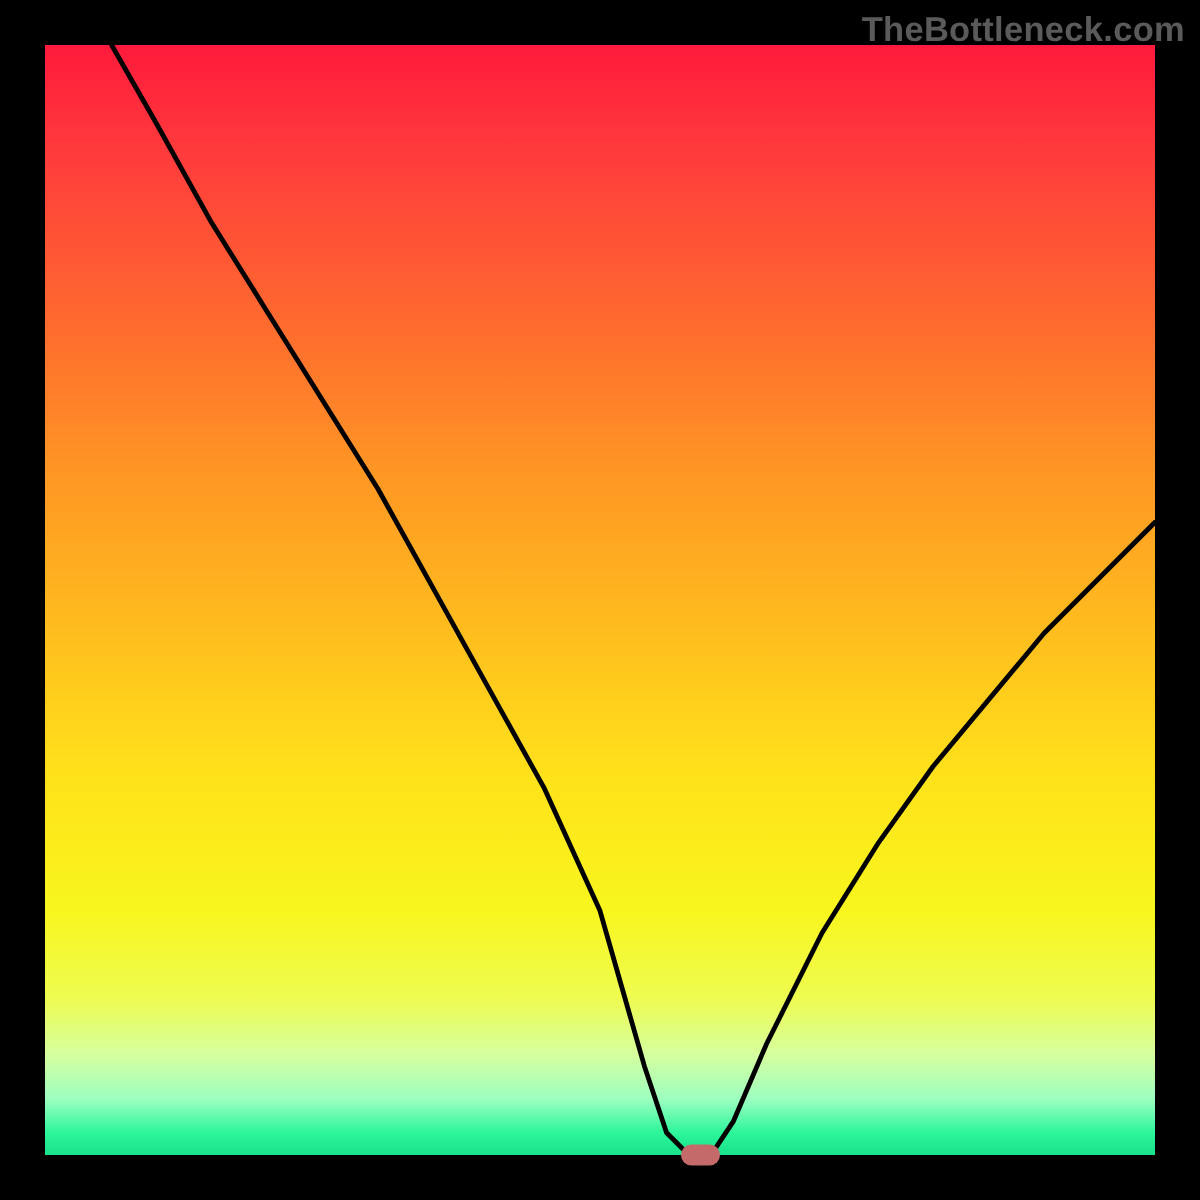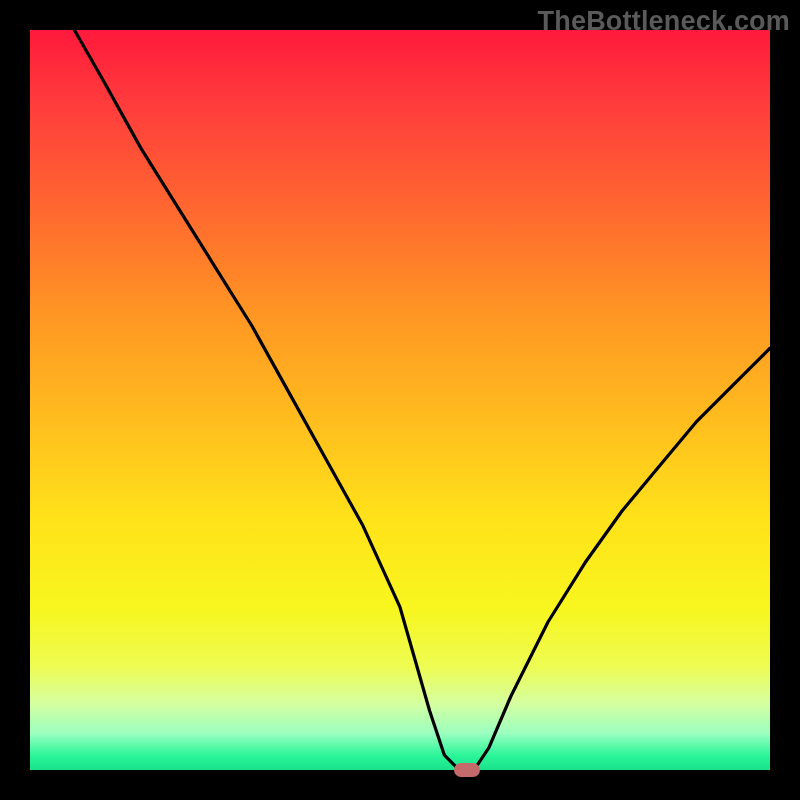--- a/index.html
+++ b/index.html
@@ -15,21 +15,21 @@
     position: relative;
     width: 800px;
     height: 800px;
     background: #000;
   }
   .watermark {
     position: absolute;
     top: 6px;
     right: 10px;
     color: #5a5a5a;
-    font-size: 27px;
+    font-size: 23px;
     font-weight: 600;
     letter-spacing: 0.2px;
     z-index: 5;
   }
   
   .plot {
     position: absolute;
     left: 30px;
     top: 30px;
     width: 740px;

